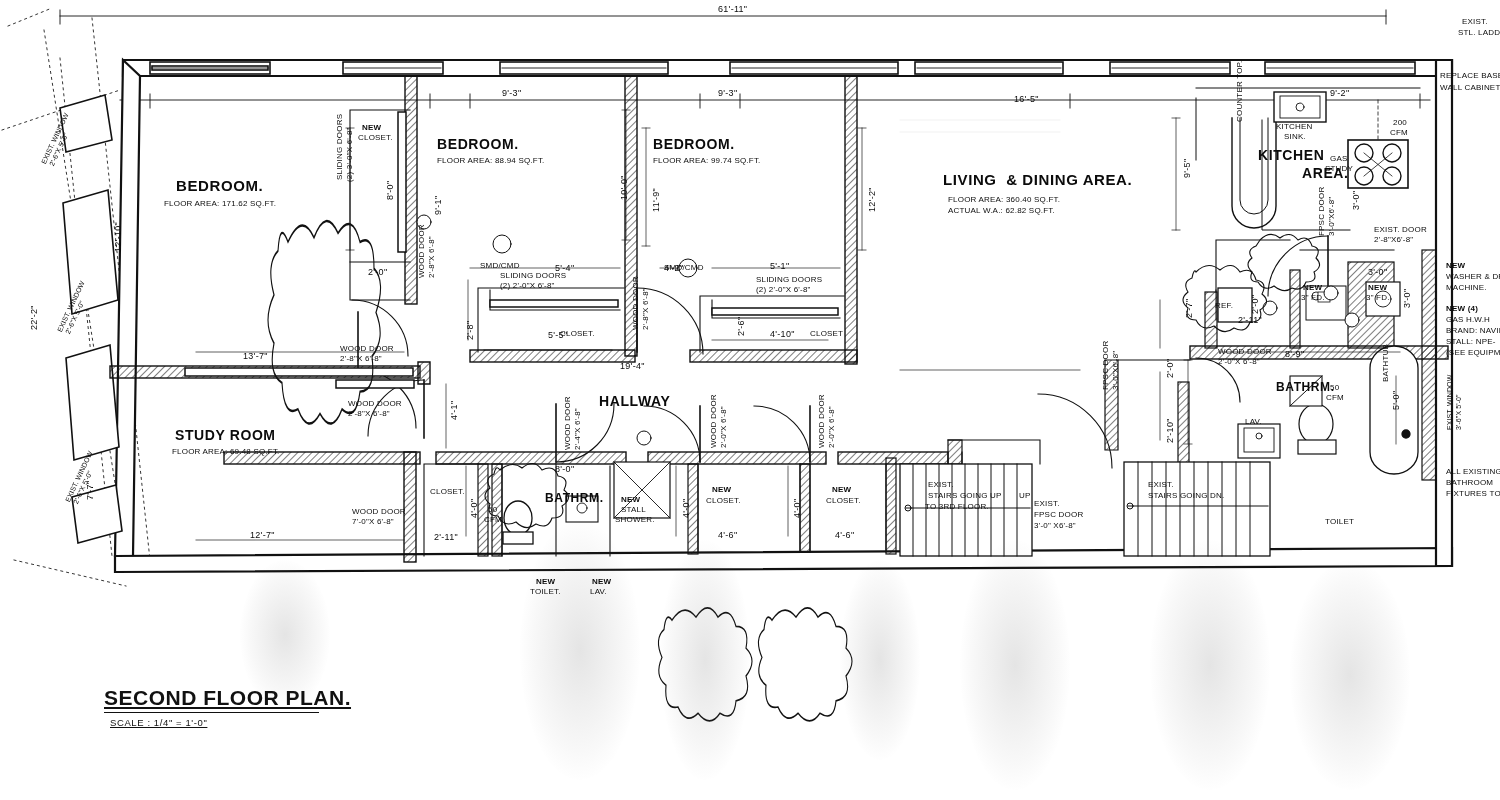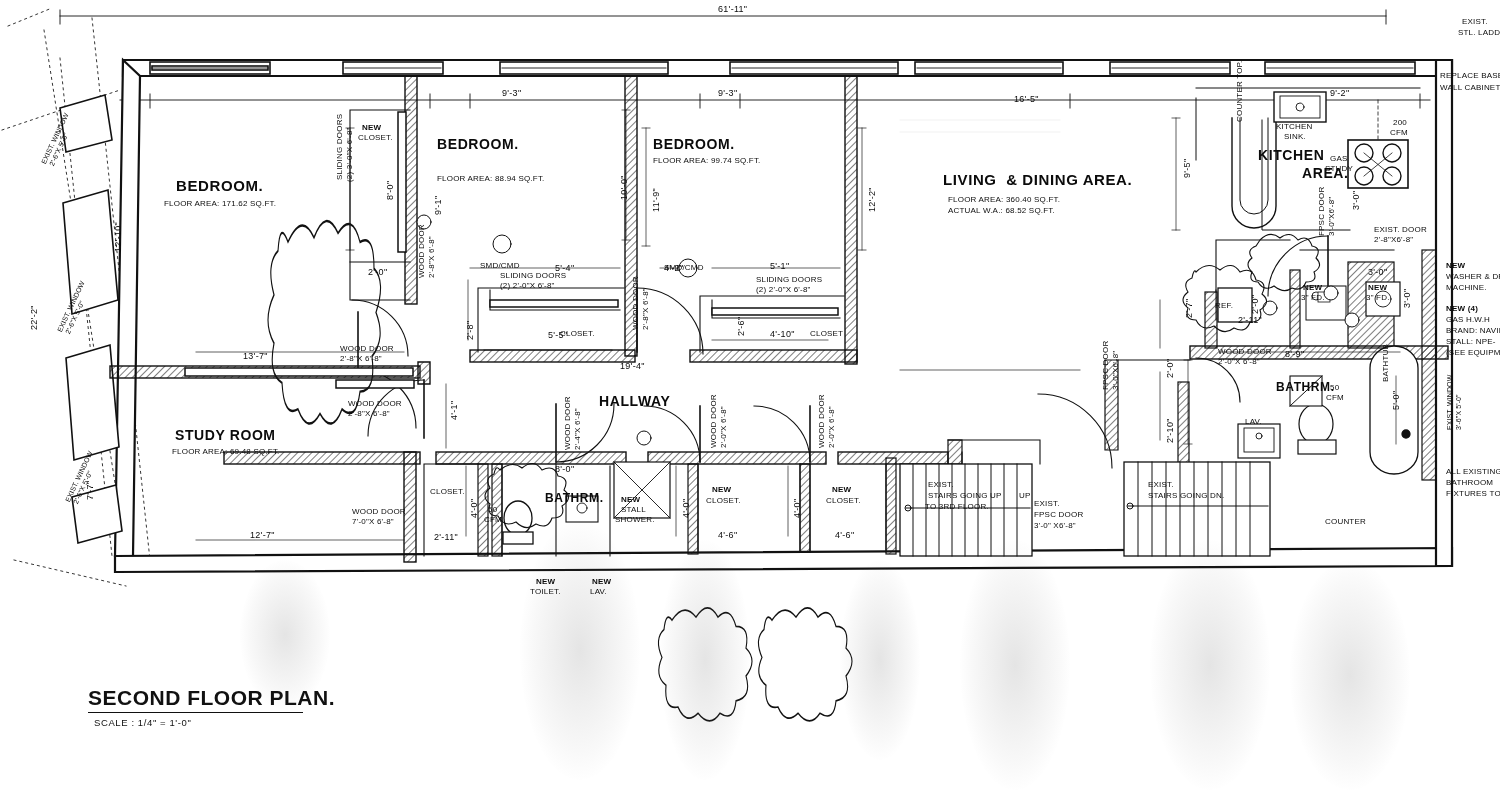--- a/index.html
+++ b/index.html
@@ -13,21 +13,21 @@
   .room-title{font-weight:bold;letter-spacing:.6px;}
   .room-sub{font-size:8px;letter-spacing:.2px;}
   .note{font-size:8px;letter-spacing:.2px;}
   .note-b{font-size:8px;font-weight:bold;letter-spacing:.2px;}
   .dim{font-size:9px;letter-spacing:.3px;}
   .tiny{font-size:7px;letter-spacing:.1px;}
   .rot90{transform-origin:0 0;transform:rotate(-90deg);}
   .rotL{transform-origin:0 0;transform:rotate(-65deg);}
 
   
-  #title-block{position:absolute;left:88px;top:686px;}
+  #title-block{position:absolute;left:104px;top:686px;text-decoration:underline;}
   #title-block .main{font-size:21px;font-weight:bold;letter-spacing:.5px;}
   #title-block .scale{font-size:9.5px;letter-spacing:.6px;margin-top:4px;padding-left:6px;}
   .ul{display:block;height:1px;background:#111;margin-top:2px;}
 
   .smudge{position:absolute;border-radius:50%;
           background:radial-gradient(ellipse at center, rgba(90,90,90,.16) 0%, rgba(120,120,120,.05) 55%, rgba(255,255,255,0) 72%);
           pointer-events:none;}
 </style>
 </head>
 <body>
@@ -331,28 +331,28 @@
   <div class="smudge" style="left:960px;top:540px;width:110px;height:250px;"></div>
   <div class="smudge" style="left:1150px;top:540px;width:120px;height:250px;"></div>
   <div class="smudge" style="left:1290px;top:560px;width:120px;height:230px;"></div>
   <div class="smudge" style="left:240px;top:560px;width:90px;height:150px;"></div>
   <div class="smudge" style="left:840px;top:560px;width:80px;height:200px;"></div>
 
   <div class="t room-title" style="left:176px;top:178px;font-size:15px;">BEDROOM.</div>
   <div class="t room-sub" style="left:164px;top:200px;">FLOOR AREA: 171.62 SQ.FT.</div>
 
   <div class="t room-title" style="left:437px;top:137px;font-size:14px;">BEDROOM.</div>
-  <div class="t room-sub" style="left:437px;top:175px;">FLOOR AREA: 88.94 SQ.FT.</div>
+  <div class="t room-sub" style="left:437px;top:157px;">FLOOR AREA: 88.94 SQ.FT.</div>
 
   <div class="t room-title" style="left:653px;top:137px;font-size:14px;">BEDROOM.</div>
   <div class="t room-sub" style="left:653px;top:157px;">FLOOR AREA: 99.74 SQ.FT.</div>
 
   <div class="t room-title" style="left:943px;top:172px;font-size:15px;">LIVING  &amp; DINING AREA.</div>
   <div class="t room-sub" style="left:948px;top:196px;">FLOOR AREA: 360.40 SQ.FT.</div>
-  <div class="t room-sub" style="left:948px;top:207px;">ACTUAL W.A.: 68.52 SQ.FT.</div>
+  <div class="t room-sub" style="left:948px;top:207px;">ACTUAL W.A.: 62.82 SQ.FT.</div>
 
   <div class="t room-title" style="left:175px;top:428px;font-size:14px;">STUDY ROOM</div>
   <div class="t room-sub" style="left:172px;top:448px;">FLOOR AREA: 69.48 SQ.FT.</div>
 
   <div class="t room-title" style="left:599px;top:394px;font-size:14px;">HALLWAY</div>
 
   <div class="t room-title" style="left:1258px;top:148px;font-size:14px;">KITCHEN</div>
   <div class="t room-title" style="left:1258px;top:166px;font-size:14px;margin-left:44px;">AREA.</div>
 
   <div class="t room-title" style="left:545px;top:492px;font-size:12px;">BATHRM.</div>
@@ -414,21 +414,21 @@
   <div class="t note" style="left:530px;top:588px;">TOILET.</div>
   <div class="t note-b" style="left:592px;top:578px;">NEW</div>
   <div class="t note" style="left:590px;top:588px;">LAV.</div>
 
   <div class="t note" style="left:488px;top:506px;">50</div>
   <div class="t note" style="left:484px;top:516px;">CFM</div>
 
   <div class="t note" style="left:1330px;top:384px;">50</div>
   <div class="t note" style="left:1326px;top:394px;">CFM</div>
 
-  <div class="t note" style="left:1325px;top:518px;">COUNTER</div>
+  <div class="t note" style="left:1325px;top:518px;">TOILET</div>
   <div class="t note" style="left:1245px;top:418px;">LAV.</div>
   <div class="t note rot90" style="left:1382px;top:382px;">BATHTUB</div>
 
   <div class="t note" style="left:480px;top:262px;">SMD/CMD</div>
   <div class="t note" style="left:664px;top:264px;">SMD/CMD</div>
 
   <div class="t note" style="left:1276px;top:123px;">KITCHEN</div>
   <div class="t note" style="left:1284px;top:133px;">SINK.</div>
   <div class="t note rot90" style="left:1236px;top:122px;">COUNTER TOP.</div>
   <div class="t note" style="left:1330px;top:155px;">GAS</div>

